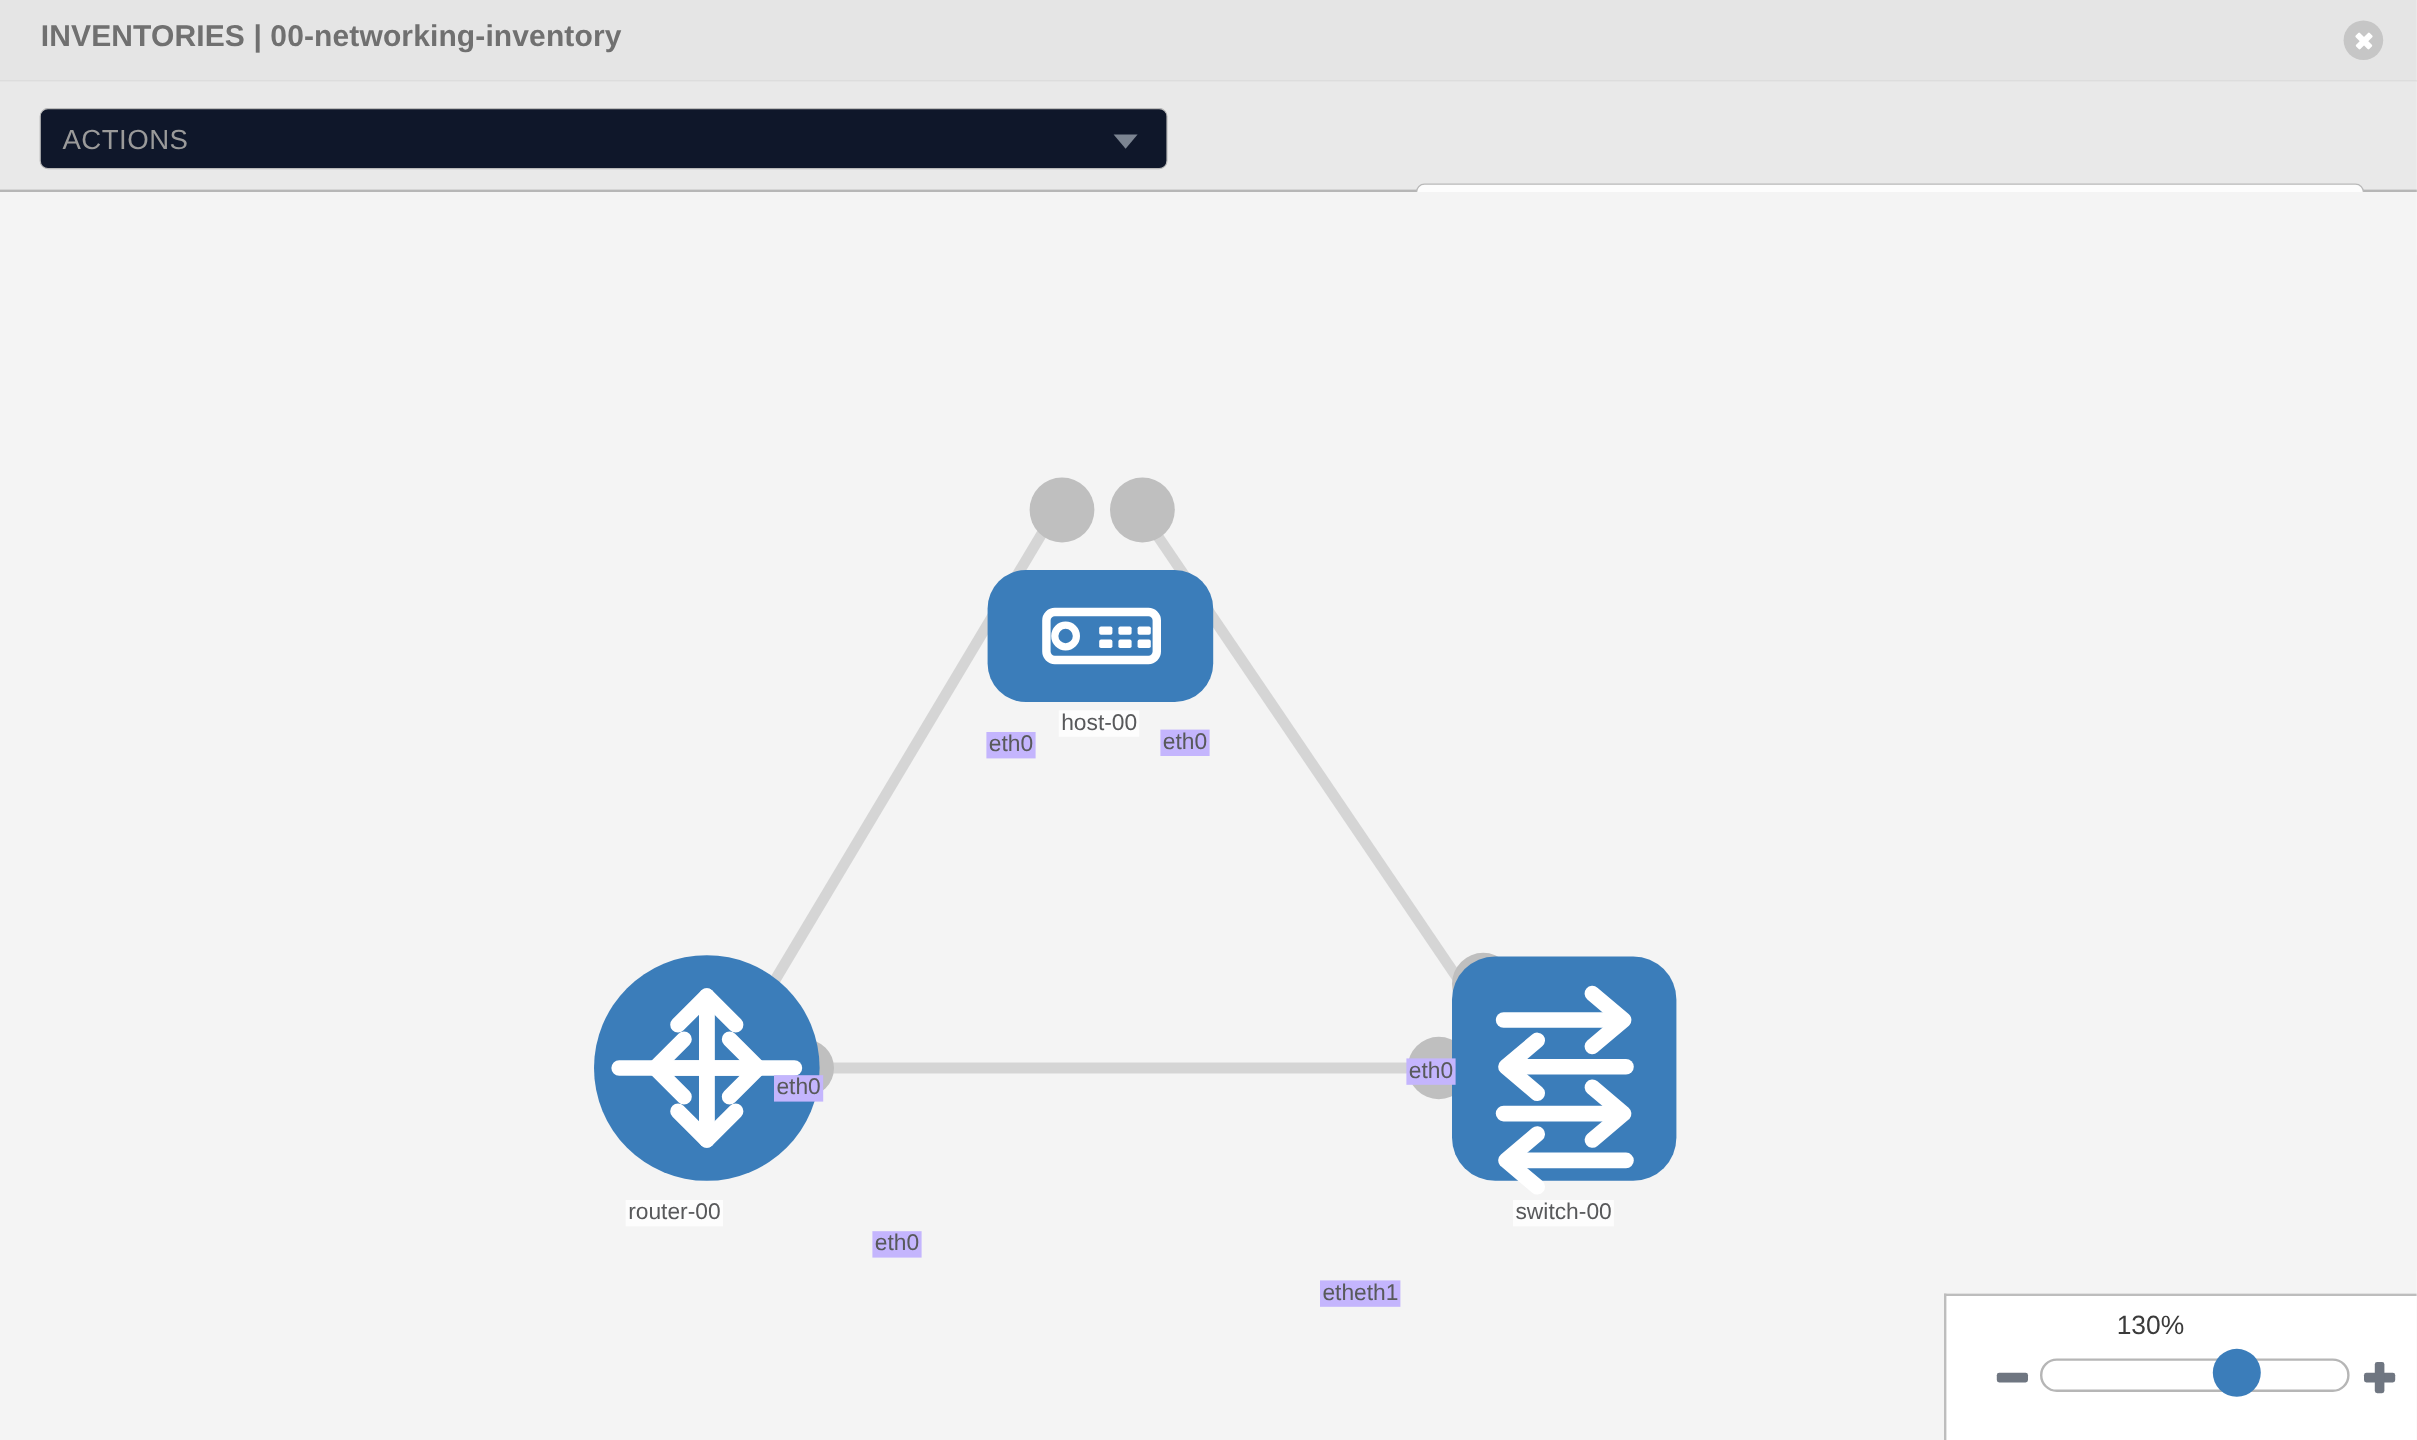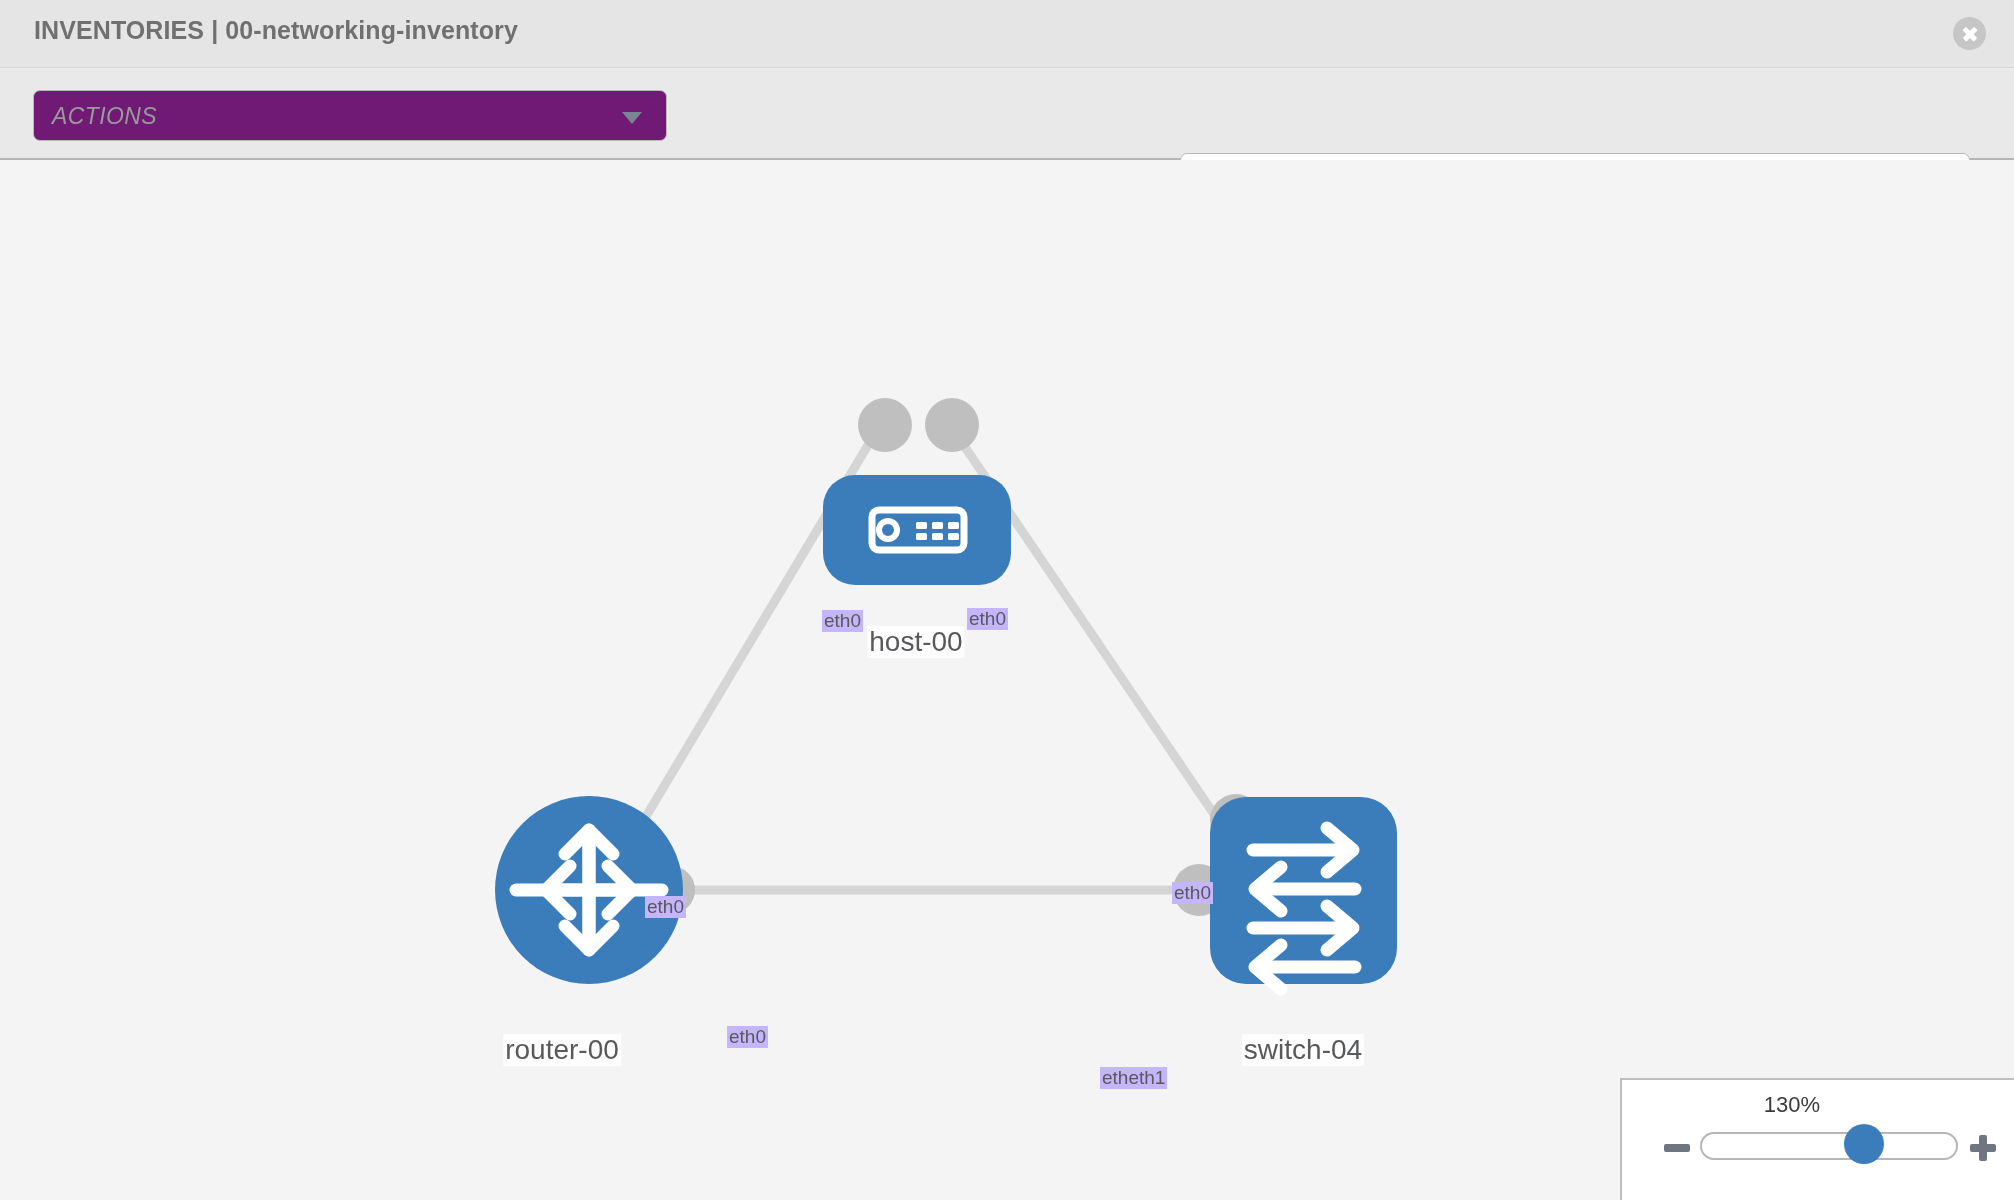--- a/index.html
+++ b/index.html
@@ -67,28 +67,27 @@
     width: 2014px;
     height: 92px;
     background: #e9e9e9;
     border-bottom: 2px solid #b6b6b6;
     box-sizing: border-box;
   }
   .actions-select {
     position: absolute;
     left: 33px;
     top: 22px;
-    width: 634px;
+    width: 940px;
     height: 51px;
-    background: #701a75;
+    background: #0f172a;
     border: 1px solid #b9b9b9;
     border-radius: 7px;
     box-sizing: border-box;
     cursor: pointer;
-    font-style: italic;
   }
   .actions-label {
     position: absolute;
     left: 18px;
     top: 12px;
     font-size: 23px;
     color: #9a9a9a;
     letter-spacing: 0.4px;
   }
   .caret {
@@ -144,27 +143,26 @@
   .topology-svg {
     position: absolute;
     left: 0; top: 0;
     width: 2014px;
     height: 1040px;
   }
 
   
   .node-label {
     position: absolute;
-    font-size: 28px;
+    font-size: 19px;
     color: #58595b;
     background: #fdfdfd;
     white-space: nowrap;
     transform: translateX(-50%);
     padding: 0 2px;
-    margin-top: 34px;
   }
   .edge-label {
     position: absolute;
     font-size: 19px;
     color: #58595b;
     background: #c4b5fd;
     white-space: nowrap;
     padding: 0 2px;
   }
 
@@ -331,21 +329,21 @@
         <line x1="1253" y1="768" x2="1351" y2="768"></line>
         <polyline points="1327,746 1353,768 1327,790"></polyline>
         <line x1="1355" y1="807" x2="1257" y2="807"></line>
         <polyline points="1281,785 1255,807 1281,829"></polyline>
       </g>
     </g>
   </svg>
 
   <div class="node-label" style="left:916px; top:432px;">host-00</div>
   <div class="node-label" style="left:562px; top:840px;">router-00</div>
-  <div class="node-label" style="left:1303px; top:840px;">switch-04</div>
+  <div class="node-label" style="left:1303px; top:840px;">switch-00</div>
 
   <div class="edge-label" style="left:822px;  top:450px;">eth0</div>
   <div class="edge-label" style="left:967px;  top:448px;">eth0</div>
   <div class="edge-label" style="left:645px;  top:736px;">eth0</div>
   <div class="edge-label" style="left:1172px; top:722px;">eth0</div>
   <div class="edge-label" style="left:727px;  top:866px;">eth0</div>
   <div class="edge-label" style="left:1100px; top:866px;margin-top:41px;">etheth1</div>
 
   <div class="zoom-panel" style="top:918px;padding-left:10px;">
     <div class="zoom-value">130%</div>

